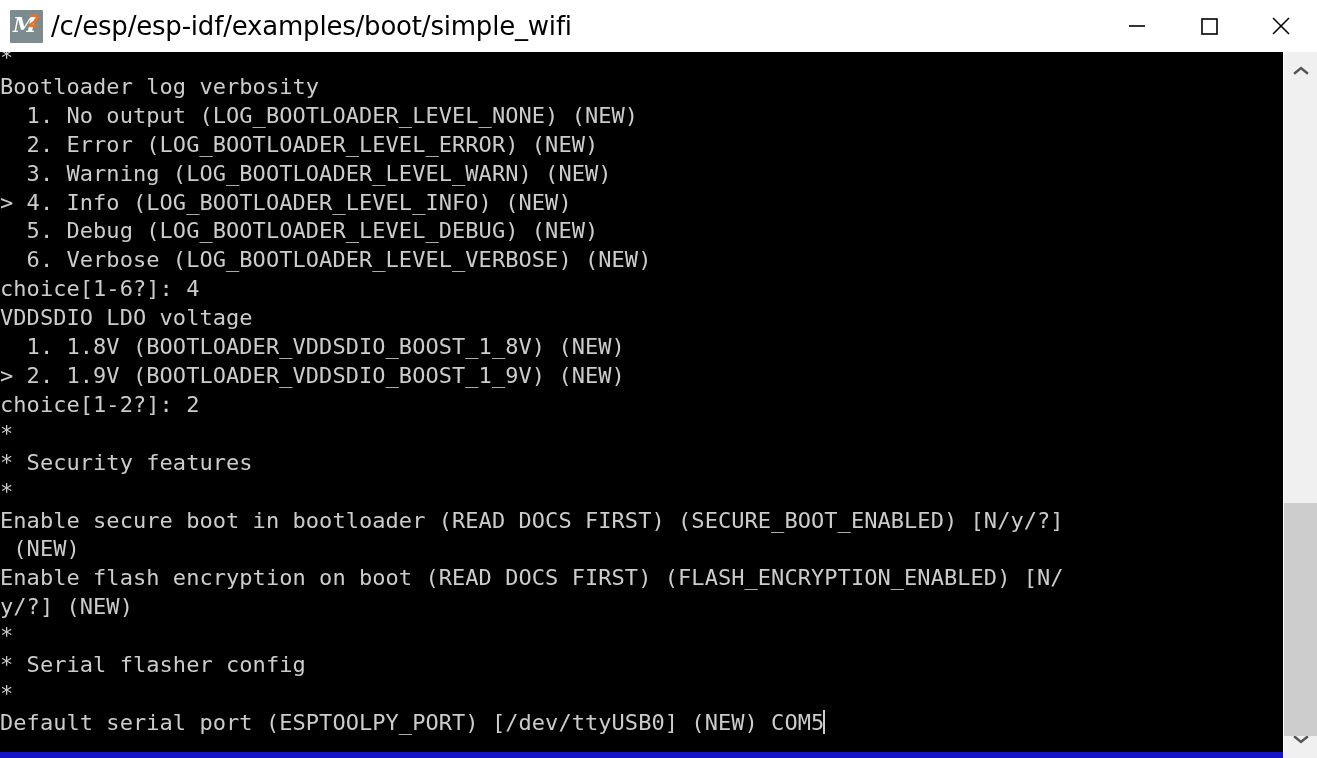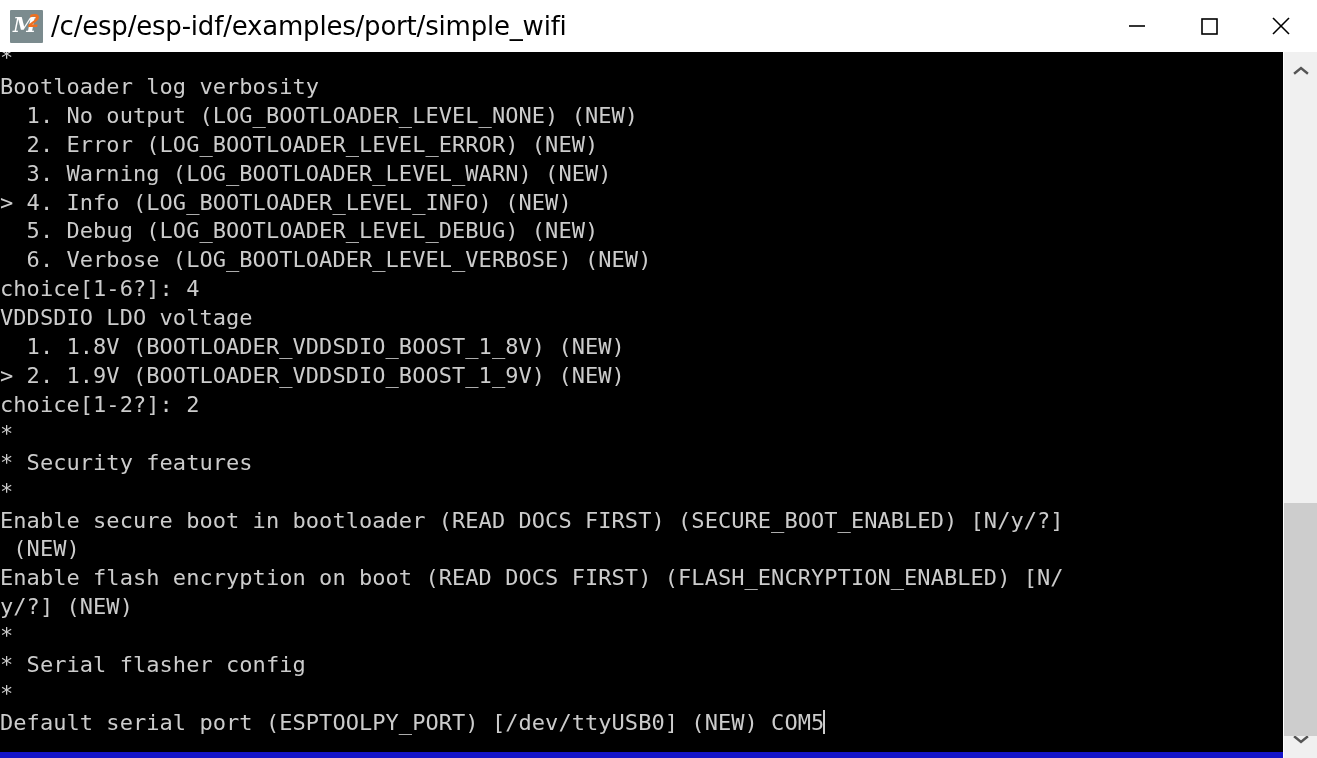--- a/index.html
+++ b/index.html
@@ -181,21 +181,21 @@
 
 <div id="window">
 
   <div id="titlebar">
 
     <div id="app-icon">
       <span class="glyph-m">M</span>
       <span class="glyph-2">2</span>
     </div>
 
-    <div id="title-text">/c/esp/esp-idf/examples/port/simple_wifi</div>
+    <div id="title-text">/c/esp/esp-idf/examples/boot/simple_wifi</div>
 
     <div id="window-controls">
 
       <div class="win-btn" id="minimize-button">
         <svg width="26" height="26" viewBox="0 0 26 26">
           <line x1="5" y1="13" x2="21" y2="13" stroke="#000000" stroke-width="1.6"></line>
         </svg>
       </div>
 
       <div class="win-btn" id="maximize-button">

